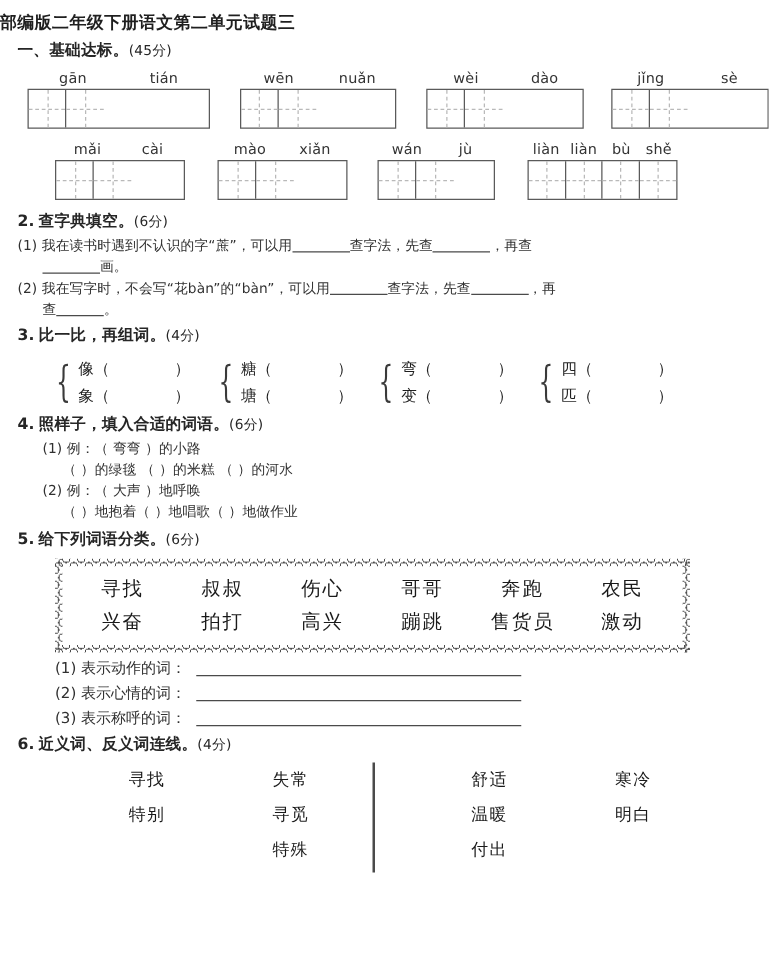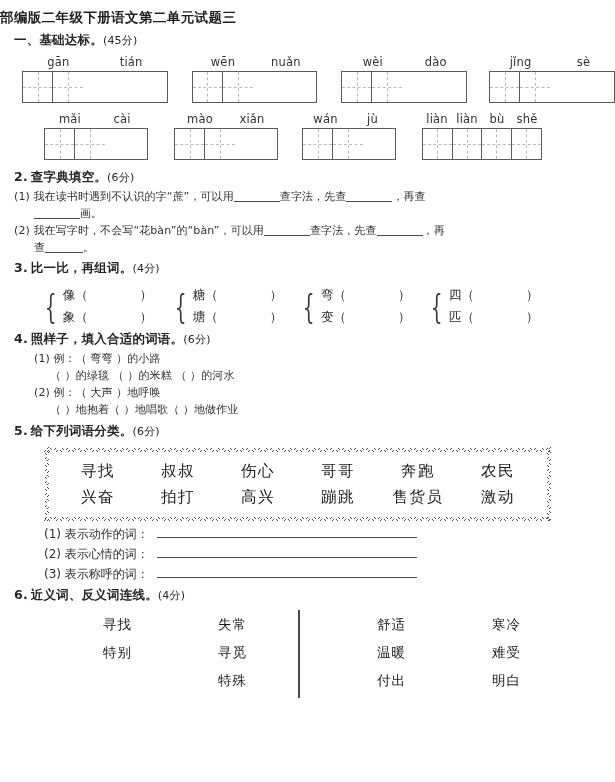--- a/index.html
+++ b/index.html
@@ -213,21 +213,21 @@
     text-align: center;
     font-family: "DejaVu Serif", "Liberation Serif", serif;
     font-size: 15.5px;
     letter-spacing: 1.5px;
     color: #1a1a1a;
   }
 
   
   .ans-line {
     display: flex;
-    align-items: flex-start;
+    align-items: center;
     padding-left: 44px;
     font-size: 12px;
     color: #303030;
     margin: 3px 0;
   }
   .ans-line .lbl { white-space: nowrap; }
   .ans-line .rule {
     flex: 0 0 260px;
     border-bottom: 1px solid #4a4a4a;
     height: 11px;
@@ -489,19 +489,18 @@
     </div>
     <div class="divider"></div>
     <div class="match-block right">
       <div class="match-col">
         <div class="mw">舒适</div>
         <div class="mw">温暖</div>
         <div class="mw">付出</div>
       </div>
       <div class="match-col">
         <div class="mw">寒冷</div>
-        <div class="mw">难受</div>
         <div class="mw">明白</div>
       </div>
     </div>
   </div>
 
 </div>
 
 </body></html>

